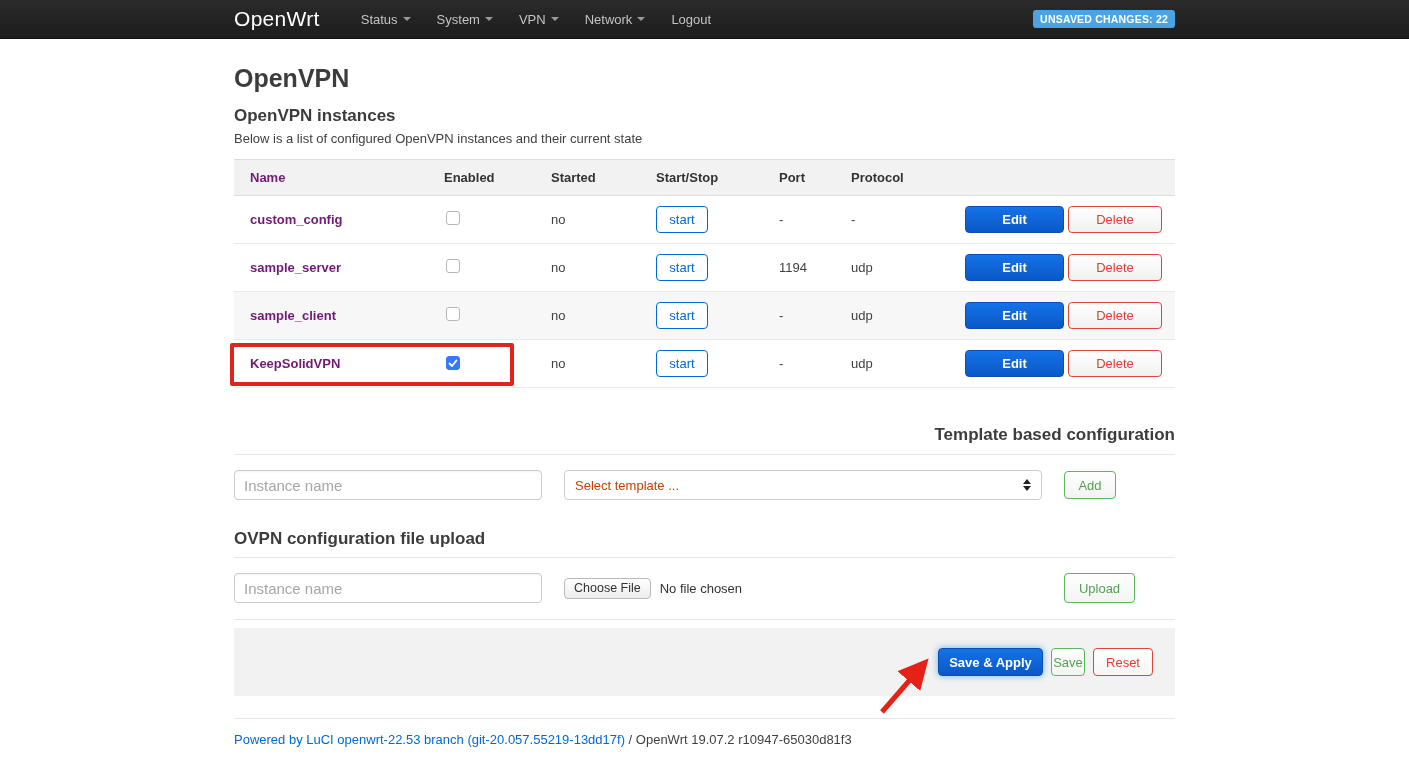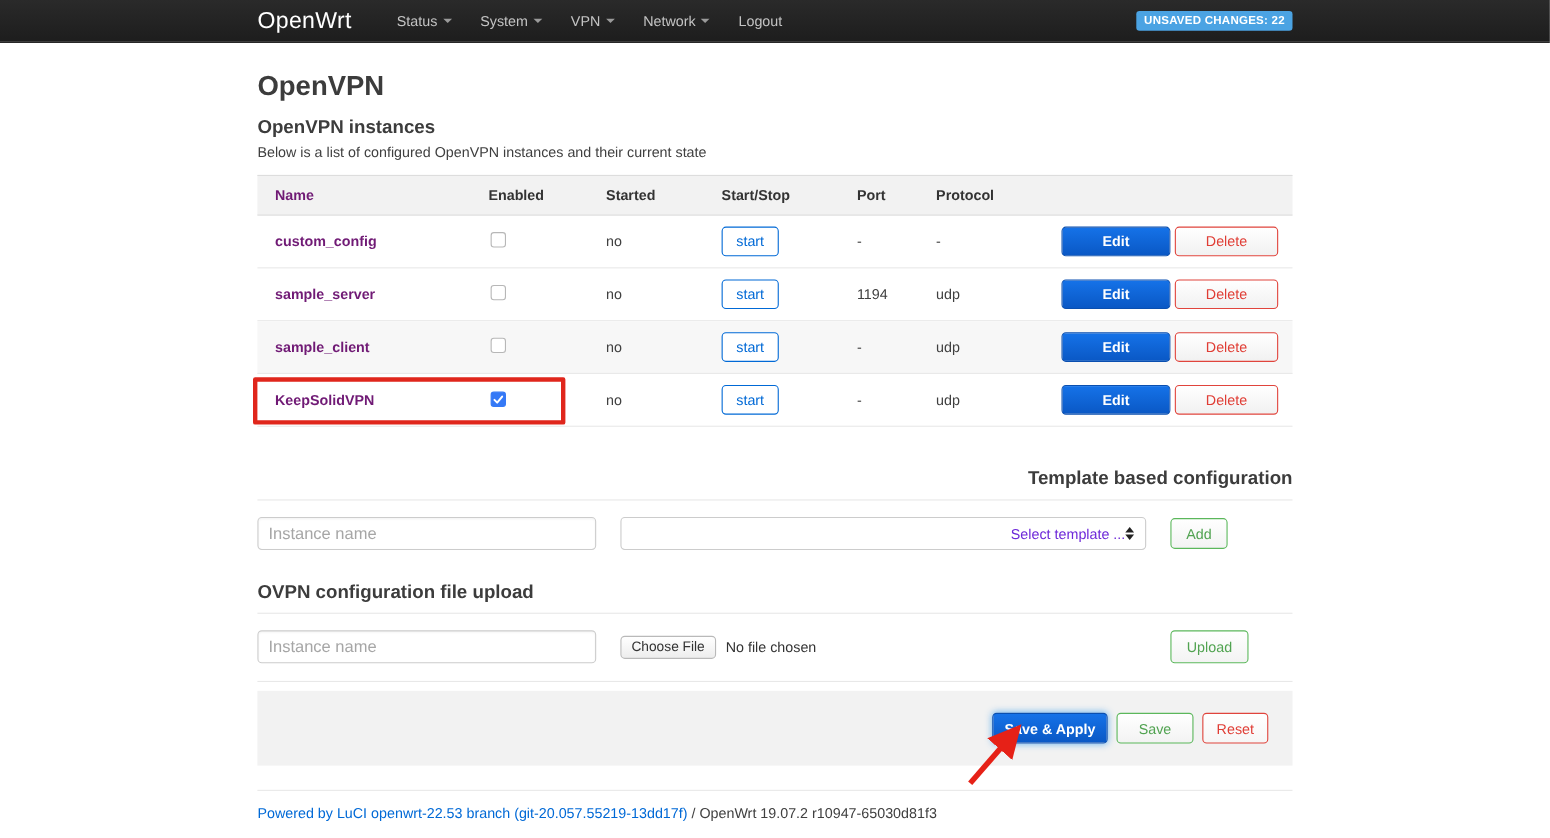--- a/index.html
+++ b/index.html
@@ -114,21 +114,21 @@
     font-family: "Liberation Sans", sans-serif;
     box-shadow: inset 0 1px 2px rgba(0,0,0,0.05);
     outline: none;
   }
   .text-input::placeholder { color: #a6a6a6; }
 
   .fake-select {
     margin-left: 22px; width: 478px; height: 30px;
     border: 1px solid #ccc; border-radius: 4px; background: #fff;
     display: flex; align-items: center; padding: 0 10px;
-    font-size: 13px; color: #6d28d9; cursor: pointer; text-align: right;
+    font-size: 13px; color: #c2410c; cursor: pointer;
   }
   .select-value { flex: 1; }
   .select-arrows { display: flex; flex-direction: column; gap: 2px; align-items: center; }
   .select-arrows .up {
     width: 0; height: 0;
     border-left: 4px solid transparent; border-right: 4px solid transparent;
     border-bottom: 5px solid #222;
   }
   .select-arrows .down {
     width: 0; height: 0;
@@ -158,21 +158,21 @@
     display: flex; align-items: center; justify-content: flex-end;
     padding-right: 22px; position: relative;
   }
   .btn-save-apply {
     width: 105px; height: 28px; color: #fff;
     background: linear-gradient(180deg, #1572e8, #0a58c5);
     border: 1px solid #0a4fb0;
     box-shadow: 0 0 7px rgba(82,168,236,0.85);
     font-weight: bold;
   }
-  .btn-save { width: 70px; height: 28px; margin-left: 8px; }
+  .btn-save { width: 34px; height: 28px; margin-left: 8px; }
   .btn-reset {
     width: 60px; height: 28px; margin-left: 8px;
     color: #e03d35; border: 1px solid #e0443c;
     background: linear-gradient(180deg, #fff, #f6f6f6);
   }
   .annotation-arrow {
     position: absolute; left: 640px; top: 8px;
     width: 70px; height: 84px; overflow: visible; pointer-events: none;
   }
 

